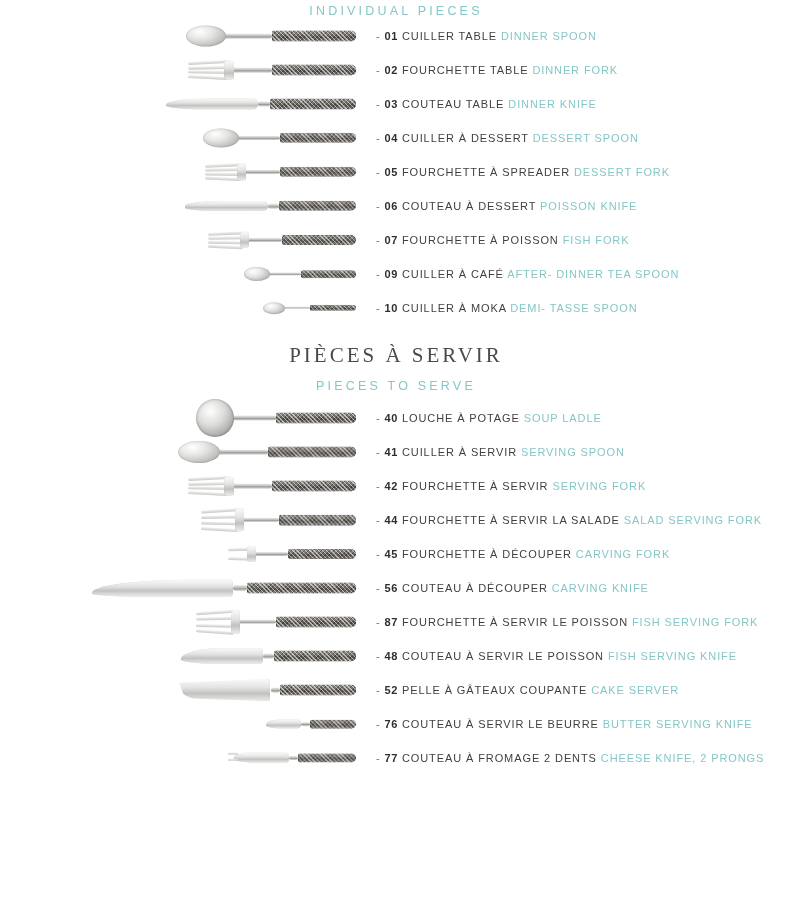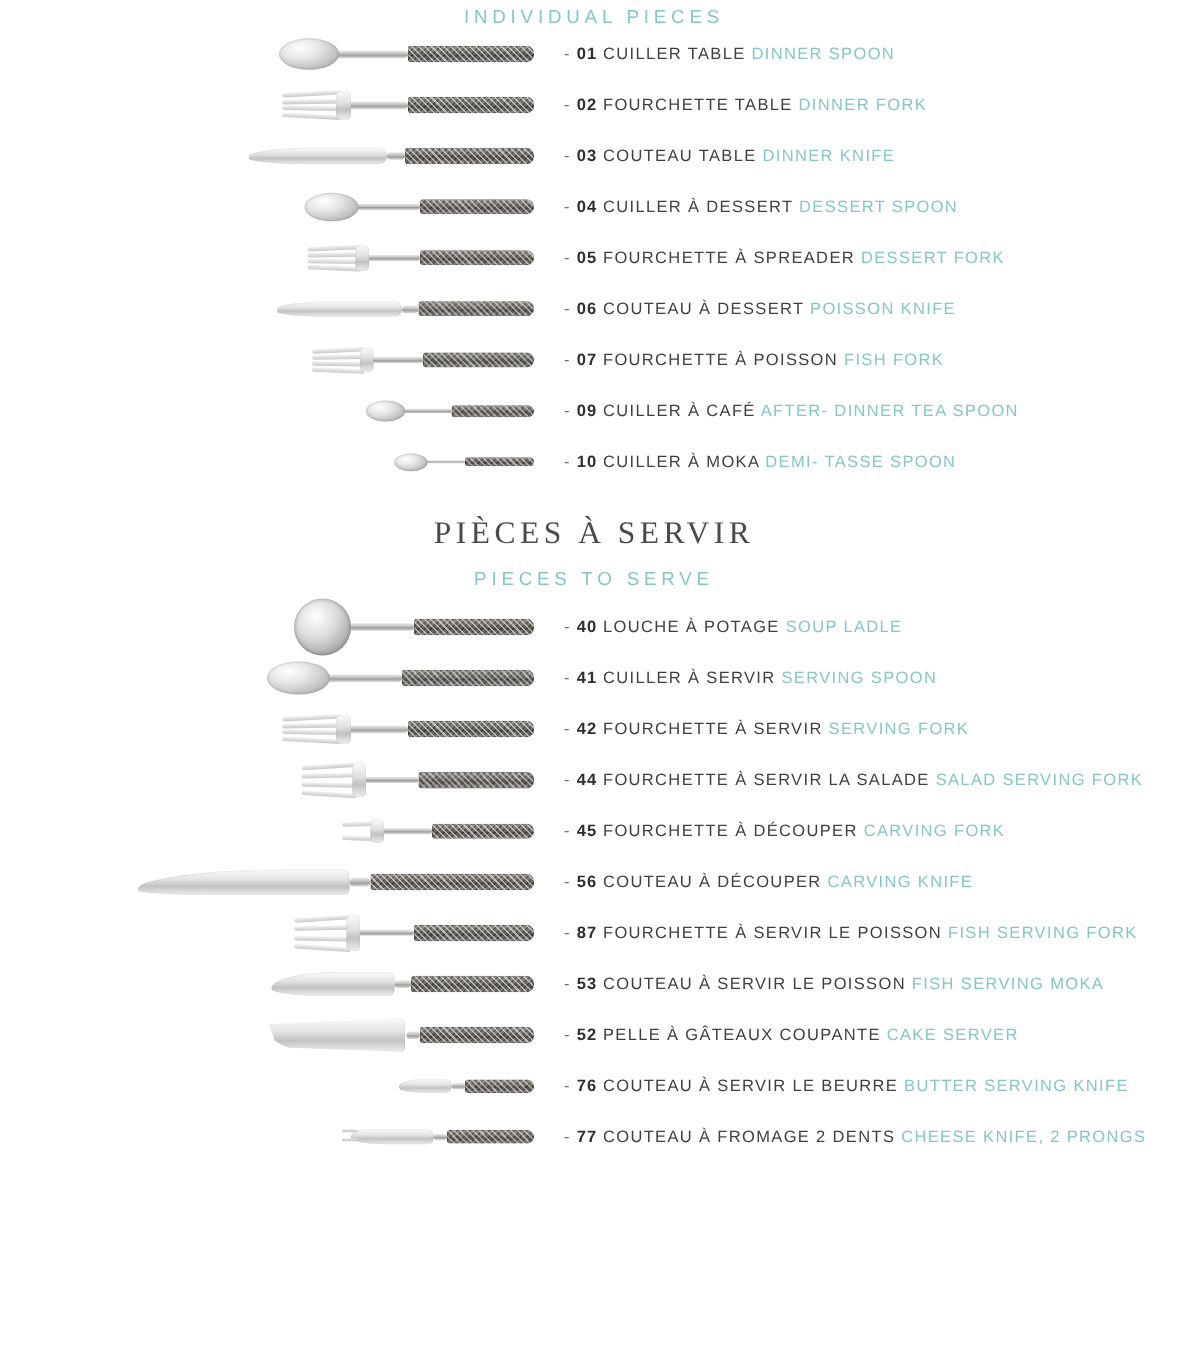--- a/index.html
+++ b/index.html
@@ -320,21 +320,21 @@
             <div class="blade" style="width: 9.5px; height: 24.225px; border-radius: 3px; left: 229.6px;"></div>
           </div>
           <div class="piece-label"><span class="dash">-</span><span class="num">87</span><span class="fr"> FOURCHETTE À SERVIR LE POISSON </span><span class="en">FISH SERVING FORK</span></div>
         </li>
         <li class="piece-row">
           <div class="piece-visual">
             <div class="handle" style="width: 81.7px; height: 10.9725px; left: 273.3px;"></div>
             <div class="neck" style="width: 11.4px; height: 4.75px; left: 261.9px;"></div>
             <div class="blade" style="width: 81.7px; height: 16.15px; border-radius: 55% 4px 4px 45% / 70% 4px 4px 30%; left: 180.2px;"></div>
           </div>
-          <div class="piece-label"><span class="dash">-</span><span class="num">53</span><span class="fr"> COUTEAU À SERVIR LE POISSON </span><span class="en">FISH SERVING MOKA</span></div>
+          <div class="piece-label"><span class="dash">-</span><span class="num">48</span><span class="fr"> COUTEAU À SERVIR LE POISSON </span><span class="en">FISH SERVING KNIFE</span></div>
         </li>
         <li class="piece-row">
           <div class="piece-visual">
             <div class="handle" style="width: 76px; height: 10.9725px; left: 279px;"></div>
             <div class="neck" style="width: 9.5px; height: 4.75px; left: 269.5px;"></div>
             <div class="blade" style="width: 91.2px; height: 22.8px; border-radius: 6px 4px 4px 40% / 8px 4px 4px 70%; left: 178.3px; clip-path: polygon(0% 18%, 100% 0%, 100% 100%, 6% 86%);"></div>
           </div>
           <div class="piece-label"><span class="dash">-</span><span class="num">52</span><span class="fr"> PELLE À GÂTEAUX COUPANTE </span><span class="en">CAKE SERVER</span></div>
         </li>
         <li class="piece-row">

